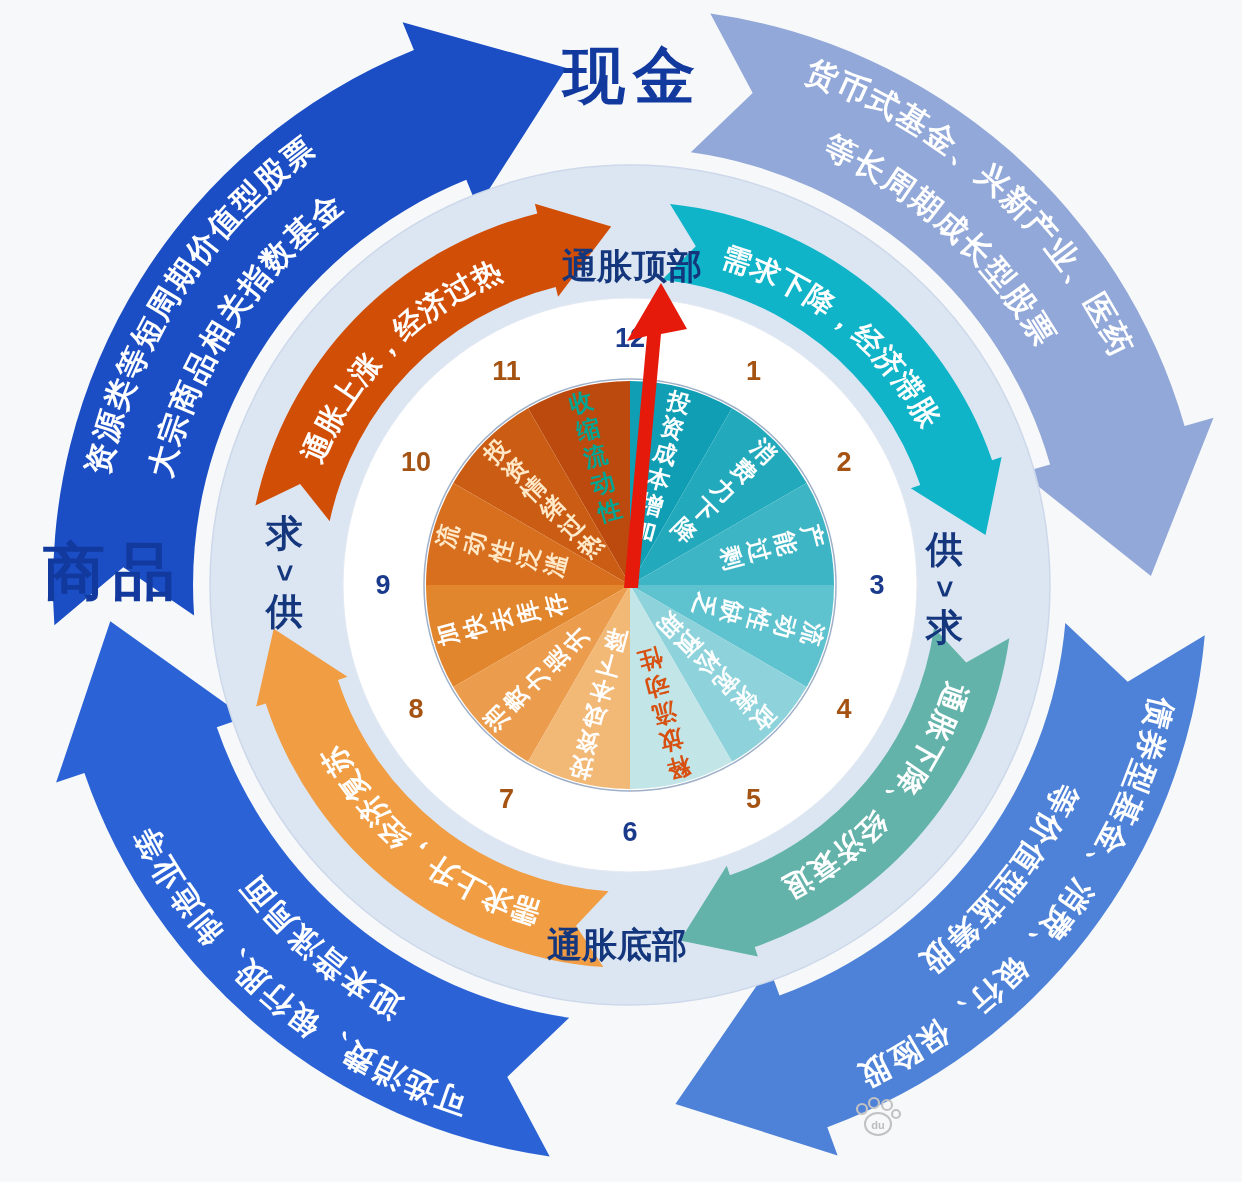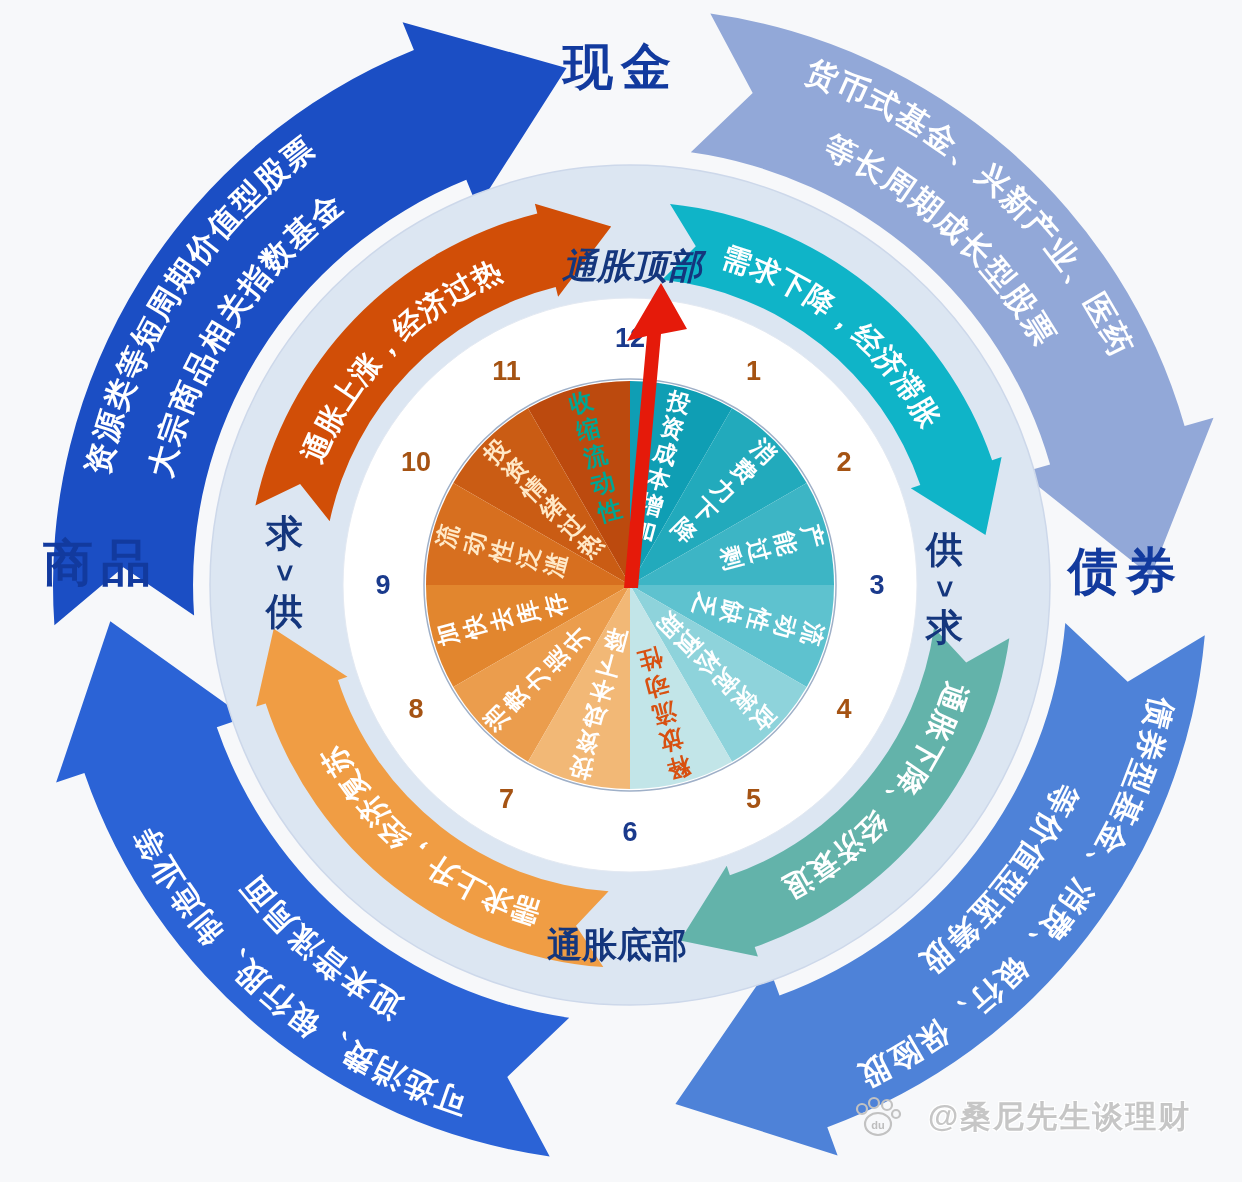--- a/index.html
+++ b/index.html
@@ -1,32 +1,32 @@
 <!DOCTYPE html>
 <html><head>
 <meta charset="utf-8">
 <style>
   html,body{margin:0;padding:0;}
   .stage{position:relative;width:1242px;height:1182px;background:#f7f8fa;overflow:hidden;
          font-family:"Liberation Sans",sans-serif;}
   #diagram-svg{position:absolute;left:0;top:0;}
-  .quad{position:absolute;color:#123a9e;font-weight:bold;font-size:50px;letter-spacing:8px;white-space:nowrap;}
+  .quad{position:absolute;color:#123a9e;font-weight:bold;font-size:62px;letter-spacing:8px;white-space:nowrap;}
   .q-top{left:563px;top:34px;}
   .q-right{left:1068px;top:538px;}
   .q-bottom{left:566px;top:1046px;}
   .q-left{left:12px;top:530px;margin-left:31px;}
   .lbl{position:absolute;color:#14367d;font-weight:bold;font-size:35px;white-space:nowrap;}
-  .inf-top{left:562px;top:243px;font-style:italic;}
+  .inf-top{left:562px;top:243px;}
   .inf-bottom{left:547px;top:922px;}
   .balance{position:absolute;display:flex;flex-direction:column;align-items:center;
            color:#14367d;font-weight:bold;font-size:37px;line-height:1.3;}
   .bal-left{left:266px;top:510px;}
   .bal-right{left:926px;top:526px;}
   .balance .rot{transform:rotate(90deg);font-size:30px;line-height:1.0;}
-  .watermark{position:absolute;left:852px;top:1094px;display:flex;align-items:center;gap:24px;}
+  .watermark{position:absolute;left:852px;top:1094px;display:flex;align-items:center;gap:8px;}
   .watermark .wm-text{color:#c6c6c6;font-size:31px;font-weight:bold;letter-spacing:2px;
       text-shadow:1px 1px 0 #ffffff,-1px -1px 0 #ffffff,1px -1px 0 #ffffff,-1px 1px 0 #ffffff;}
 </style>
 </head>
 <body>
 
 <div class="stage">
   <svg id="diagram-svg" width="1242" height="1182" viewBox="0 0 1242 1182" xmlns="http://www.w3.org/2000/svg" xmlns:xlink="http://www.w3.org/1999/xlink">
       <rect x="0" y="0" width="1242" height="1182" fill="#f7f8fa"></rect>
       <path d="M 54.4,625.2 A 577 577 0 0 1 413.9,50 L 402.6,22.2 L 566.5,67.9 L 477.5,207.6 L 466.3,179.8 A 437 437 0 0 0 194.1,615.5 L 123.3,567.3 Z" fill="#1b4ec4"></path>
@@ -174,21 +174,20 @@
         <text x="0" y="-181" font-size="23.5" font-weight="bold" fill="#d85010" text-anchor="middle">释</text>
         <text x="0" y="-153" font-size="23.5" font-weight="bold" fill="#d85010" text-anchor="middle">放</text>
         <text x="0" y="-125" font-size="23.5" font-weight="bold" fill="#d85010" text-anchor="middle">流</text>
         <text x="0" y="-97" font-size="23.5" font-weight="bold" fill="#d85010" text-anchor="middle">动</text>
         <text x="0" y="-69" font-size="23.5" font-weight="bold" fill="#d85010" text-anchor="middle">性</text>
       </g>
       <polygon points="624,588 647,336 627,341 661,283 687,329 661,334 638,588" fill="#e51a0a"></polygon>
     </svg>
 
   <div class="quad q-top">现金</div>
-  <div class="quad q-right">债券</div>
   <div class="quad q-left">商品</div>
 
   <div class="lbl inf-top">通胀顶部</div>
   <div class="lbl inf-bottom">通胀底部</div>
 
   <div class="balance bal-left">
       <span>求</span>
       <span class="rot">&gt;</span>
       <span>供</span>
     </div>
@@ -202,15 +201,14 @@
     <svg width="52" height="46" viewBox="0 0 52 46">
       <g fill="none" stroke="#c2c2c2" stroke-width="2.2">
         <circle cx="10" cy="15" r="5"></circle>
         <circle cx="22" cy="9" r="5"></circle>
         <circle cx="35" cy="11" r="5"></circle>
         <circle cx="44" cy="20" r="4"></circle>
         <ellipse cx="26" cy="30" rx="13" ry="11"></ellipse>
       </g>
       <text x="26" y="35" font-size="11" font-weight="bold" fill="#bdbdbd" text-anchor="middle">du</text>
     </svg>
-    <span class="wm-text">@桑尼先生谈理财</span>
   </div>
 </div>
 
 </body></html>

